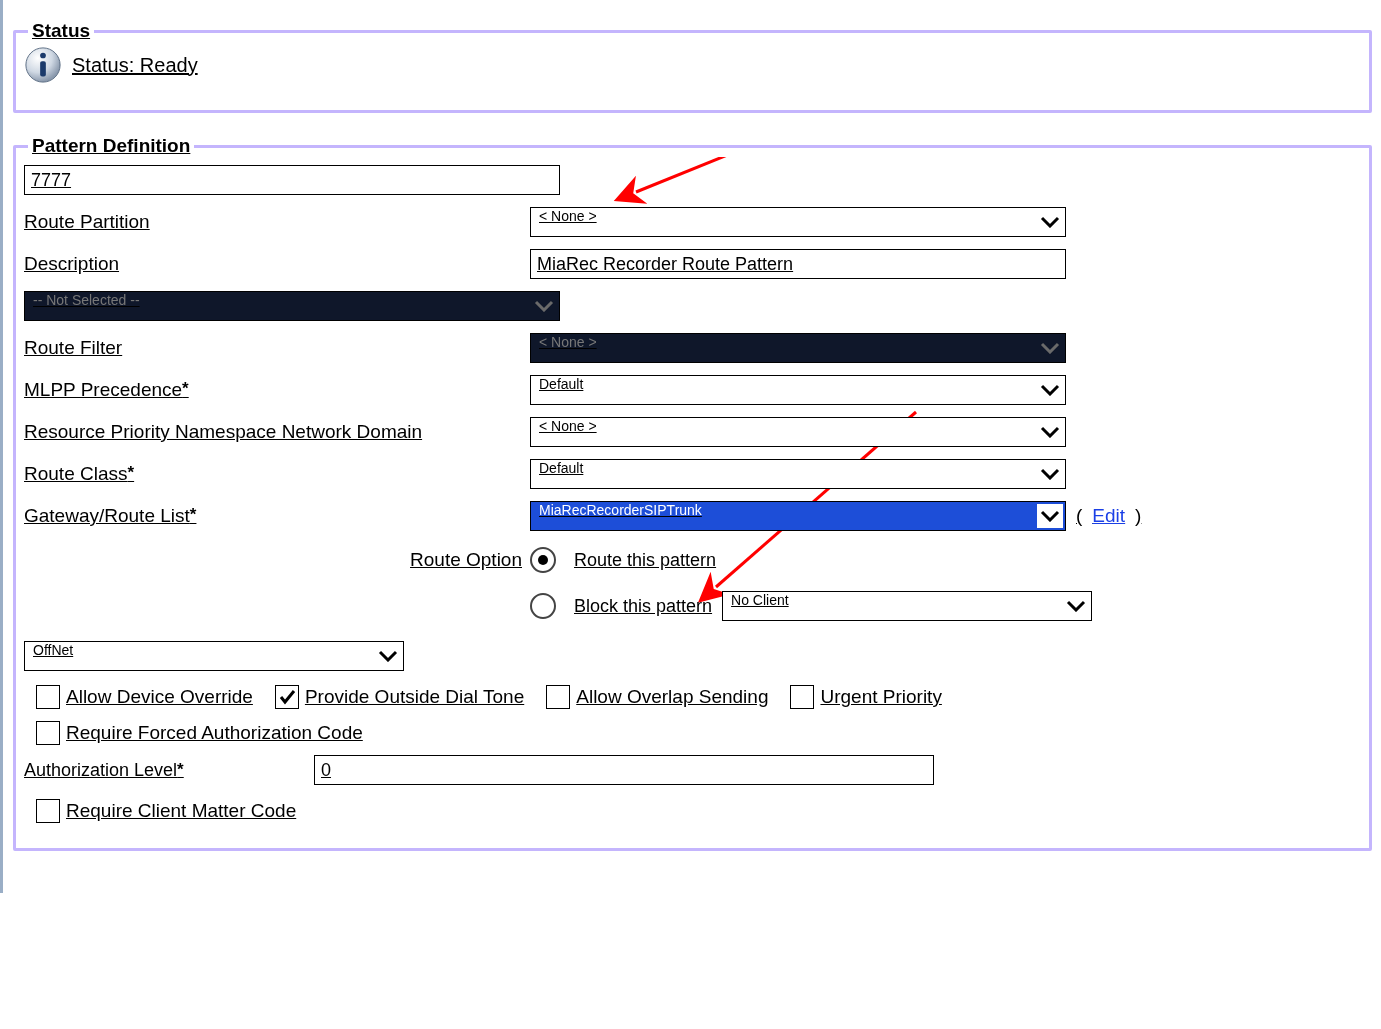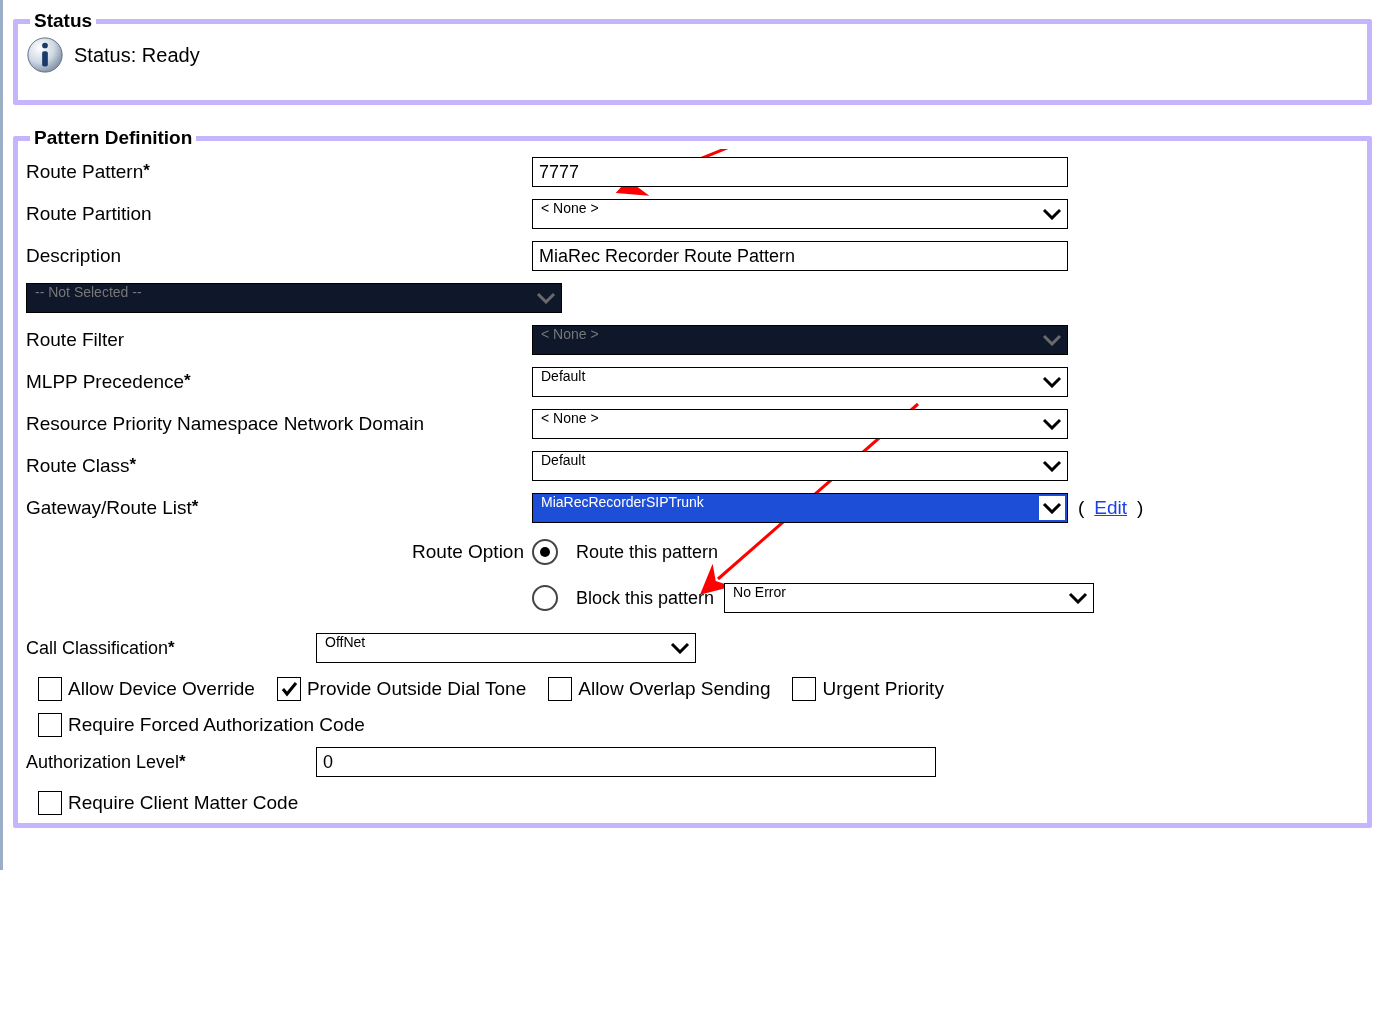--- a/index.html
+++ b/index.html
@@ -10,25 +10,26 @@
     background: #fff;
     color: #000;
   }
   .page {
     border-left: 3px solid #9aaec6;
     width: 1378px;
     box-sizing: border-box;
     padding: 4px 6px 20px 10px;
   }
   fieldset {
-    border: 5px solid #c4b5fd;
+    border: 3px solid #c4b5fd;
     border-radius: 2px;
     padding: 2px 8px 16px 8px;
-    margin: 6px 0 22px 0;
+    margin: 16px 0 22px 0;
     position: relative;
+    text-decoration: underline;
   }
   legend {
     font-weight: bold;
     font-size: 19px;
     padding: 0 4px;
     margin-left: 4px;
   }
   .status-row {
     display: flex;
     align-items: center;
@@ -190,37 +191,34 @@
           </defs>
           <circle cx="20" cy="20" r="18" fill="url(#g1)" stroke="#5a6b82" stroke-width="1"></circle>
           <circle cx="20" cy="10" r="3" fill="#1b3a6b"></circle>
           <rect x="17" y="16" width="6" height="16" rx="2" fill="#1b3a6b"></rect>
         </svg>
       </span>
       <span style="font-size:20px;">Status: Ready</span>
     </div>
   </fieldset>
 
-  <fieldset style="position:relative; padding-bottom:4px;">
+  <fieldset style="position:relative; padding-bottom:21px;">
     <legend>Pattern Definition</legend>
 
     <svg class="arrow-svg" style="left:0; top:0;" width="1350" height="600">
       <defs>
         <marker id="ah" markerWidth="12" markerHeight="12" refX="2" refY="5" orient="auto">
           <path d="M0,0 L10,5 L0,10 L3,5 z" fill="#ff0000"></path>
         </marker>
       </defs>
       <line x1="830" y1="-50" x2="620" y2="35" stroke="#ff0000" stroke-width="3" marker-end="url(#ah)"></line>
       <line x1="900" y1="255" x2="700" y2="430" stroke="#ff0000" stroke-width="3" marker-end="url(#ah)"></line>
     </svg>
 
     <div class="form-row">
-      <div class="label-col">
-        <span>Route Pattern</span><span class="star">*</span>
-      </div>
       <div class="ctrl-col">
         <input type="text" class="wide" value="7777" style="">
       </div>
     </div>
 
     <div class="form-row">
       <div class="label-col">Route Partition</div>
       <div class="ctrl-col">
         <div class="select-box wide">
           <span>&lt; None &gt;</span>
@@ -342,34 +340,31 @@
         <span>Route this pattern</span>
       </div>
     </div>
 
     <div class="form-row" style="min-height:46px;">
       <div class="label-col"></div>
       <div class="ctrl-col">
         <span class="radio"></span>
         <span>Block this pattern</span>
         <div class="select-box" style="width:370px;">
-          <span>No Error</span>
+          <span>No Client</span>
           <span class="caret">
               <svg width="20" height="12">
                 <path d="M2 2 L10 10 L18 2" stroke="#000" stroke-width="3" fill="none"></path>
               </svg>
             </span>
         </div>
       </div>
     </div>
 
     <div class="form-row" style="margin-top:6px;">
-      <div style="width:290px;">
-        <span>Call Classification</span><span class="star">*</span>
-      </div>
       <div class="ctrl-col">
         <div class="select-box" style="width:380px;">
           <span>OffNet</span>
           <span class="caret">
               <svg width="20" height="12">
                 <path d="M2 2 L10 10 L18 2" stroke="#000" stroke-width="3" fill="none"></path>
               </svg>
             </span>
         </div>
       </div>

